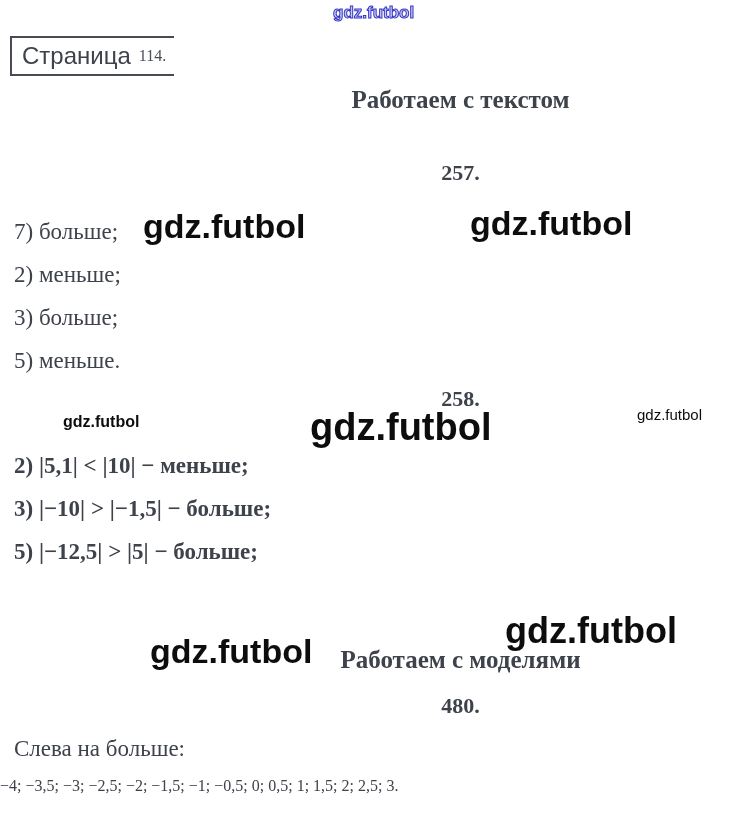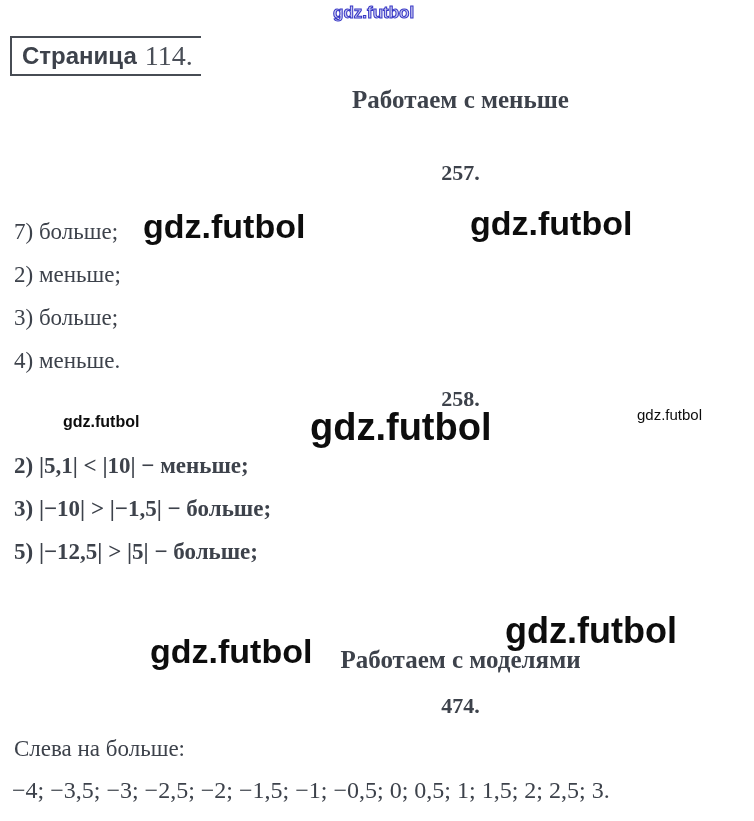--- a/index.html
+++ b/index.html
@@ -28,27 +28,27 @@
     padding: 2px 8px 2px 10px;
     border: 2px solid #474c54;
     border-right: none;
     display: flex;
     align-items: center;
     gap: 8px;
     white-space: nowrap;
   }
   .pb-label {
     font-family: "Liberation Sans", sans-serif;
-    font-weight: bold;
+    font-weight: normal;
     font-size: 24px;
     color: #3d424b;
   }
   .pb-num {
     font-family: "Liberation Serif", serif;
-    font-size: 28px;
+    font-size: 16px;
     color: #4a4f58;
   }
   
   .section-title {
     font-size: 25px;
     font-weight: bold;
     color: #3d424b;
     margin: 0;
   }
   .task-num {
@@ -67,22 +67,22 @@
   }
   .intro-line {
     position: absolute;
     left: 14px;
     font-size: 23px;
     color: #3d424b;
     white-space: nowrap;
   }
   .seq-line {
     position: absolute;
-    left: 12px;
-    font-size: 24px;
+    left: 0;
+    font-size: 16px;
     color: #3d424b;
     white-space: nowrap;
   }
   
   .wm {
     position: absolute;
     font-family: "Liberation Sans", sans-serif;
     color: #0d0d0d;
     white-space: nowrap;
     line-height: 1;
@@ -111,40 +111,40 @@
   <div class="wm wm-small abs" style="left:637px; top:407px; font-size:15px;">gdz.futbol</div>
 
   <div class="wm wm-big abs" style="left:150px; top:634px; font-size:34px;">gdz.futbol</div>
   <div class="wm wm-big abs" style="left:505px; top:613px; font-size:36px;">gdz.futbol</div>
 
   <div class="page-box">
     <span class="pb-label">Страница</span>
     <span class="pb-num">114.</span>
   </div>
 
-  <div class="centered section-title" style="top:86px;">Работаем с меньше</div>
+  <div class="centered section-title" style="top:86px;">Работаем с текстом</div>
 
   <div class="centered task-num" style="top:160px;">257.</div>
 
   <div class="list" style="top:210px;">
     <div>7) больше;</div>
     <div>2) меньше;</div>
     <div>3) больше;</div>
-    <div>4) меньше.</div>
+    <div>5) меньше.</div>
   </div>
 
   <div class="centered task-num" style="top:386px;">258.</div>
 
   <div class="list" style="top:444px;font-weight:bold;">
     <div>2) |5,1| &lt; |10| − меньше;</div>
     <div>3) |−10| &gt; |−1,5| − больше;</div>
     <div>5) |−12,5| &gt; |5| − больше;</div>
   </div>
 
   <div class="centered section-title" style="top:646px;">Работаем с моделями</div>
 
-  <div class="centered task-num" style="top:693px;">474.</div>
+  <div class="centered task-num" style="top:693px;">480.</div>
 
   <div class="intro-line" style="top:736px;">Слева на больше:</div>
 
   <div class="seq-line" style="top:777px;">−4; −3,5; −3; −2,5; −2; −1,5; −1; −0,5; 0; 0,5; 1; 1,5; 2; 2,5; 3.</div>
 
 </div>
 
 </body></html>

